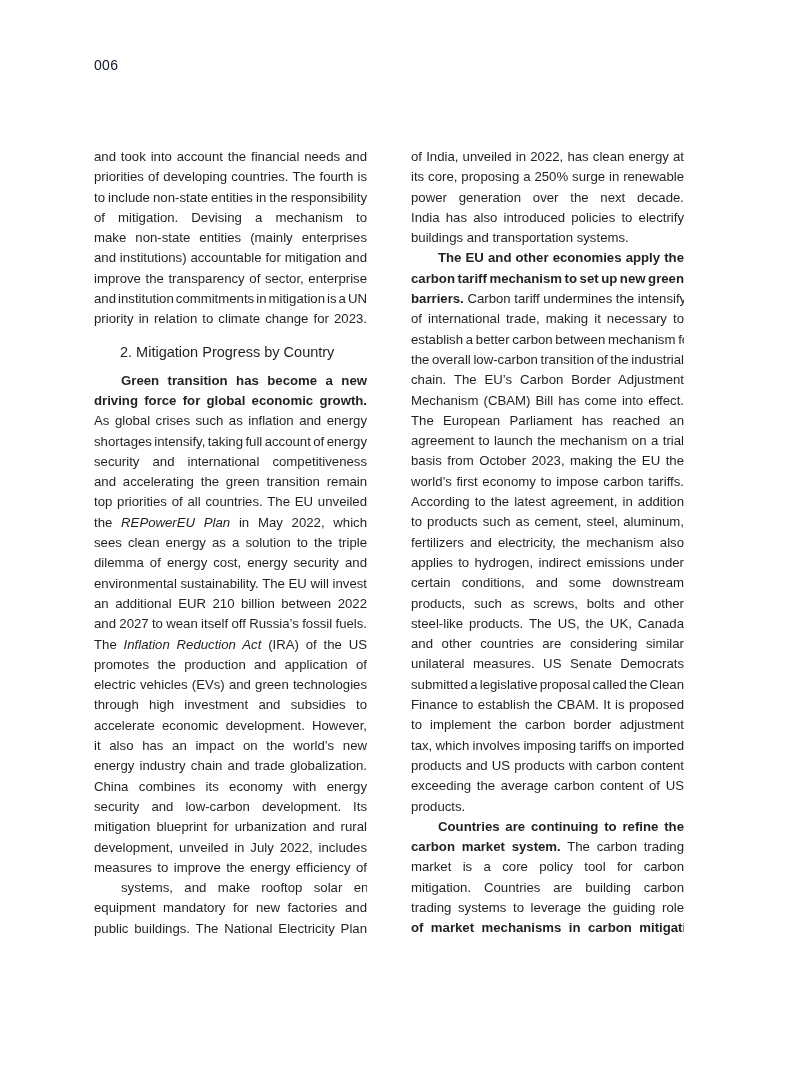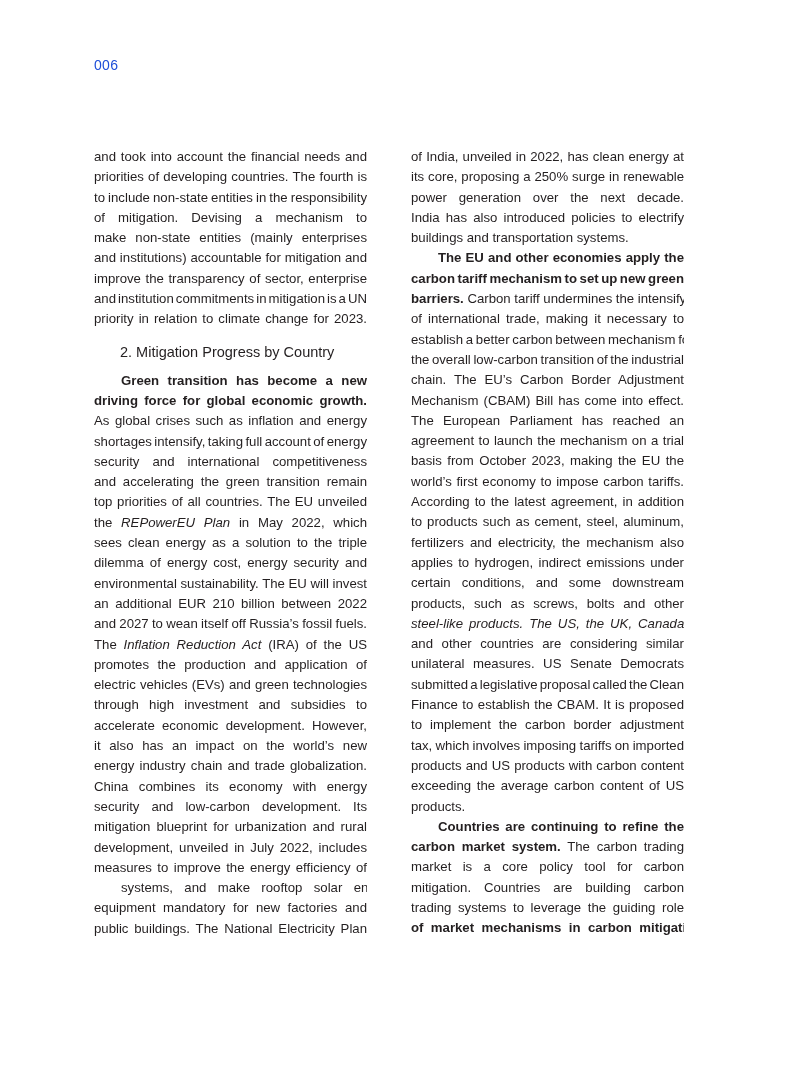--- a/index.html
+++ b/index.html
@@ -13,21 +13,21 @@
     position: relative;
     overflow: hidden;
     font-family: "Liberation Sans", sans-serif;
     color: #231f20;
   }
   .page-number {
     position: absolute;
     left: 94px;
     top: 57px;
     font-size: 14px;
-    color: #1d4ed8;
+    color: #0f172a;
     letter-spacing: 0.3px;
   }
   .column {
     position: absolute;
     top: 147px;
     width: 273px;
   }
   .col-left { left: 94px; }
   .col-right { left: 411px; }
   .line {
@@ -128,21 +128,21 @@
     <span class="line" style="word-spacing: 5.62812px; text-align-last: left; text-align: left;">The European Parliament has reached an</span>
     <span class="line" style="word-spacing: 0.776786px; text-align-last: left; text-align: left;">agreement to launch the mechanism on a trial</span>
     <span class="line" style="word-spacing: 1.82589px; text-align-last: left; text-align: left;">basis from October 2023, making the EU the</span>
     <span class="line" style="word-spacing: 0.992188px; text-align-last: left; text-align: left;">world’s first economy to impose carbon tariffs.</span>
     <span class="line" style="word-spacing: 1.39062px; text-align-last: left; text-align: left;">According to the latest agreement, in addition</span>
     <span class="line" style="word-spacing: 1.39844px; text-align-last: left; text-align: left;">to products such as cement, steel, aluminum,</span>
     <span class="line" style="word-spacing: 2.46563px; text-align-last: left; text-align: left;">fertilizers and electricity, the mechanism also</span>
     <span class="line" style="word-spacing: 1.67188px; text-align-last: left; text-align: left;">applies to hydrogen, indirect emissions under</span>
     <span class="line" style="word-spacing: 7.40625px; text-align-last: left; text-align: left;">certain conditions, and some downstream</span>
     <span class="line" style="word-spacing: 5.0625px; text-align-last: left; text-align: left;">products, such as screws, bolts and other</span>
-    <span class="line" style="word-spacing: 2.29167px; text-align-last: left; text-align: left; font-style: italic;">steel-like products. The US, the UK, Canada</span>
+    <span class="line" style="word-spacing: 2.29167px; text-align-last: left; text-align: left;">steel-like products. The US, the UK, Canada</span>
     <span class="line" style="word-spacing: 4.9px; text-align-last: left; text-align: left;">and other countries are considering similar</span>
     <span class="line" style="word-spacing: 4.84766px; text-align-last: left; text-align: left;">unilateral measures. US Senate Democrats</span>
     <span class="line" style="word-spacing: -1.53906px; text-align-last: left; text-align: left;">submitted a legislative proposal called the Clean</span>
     <span class="line" style="word-spacing: 0.776786px; text-align-last: left; text-align: left;">Finance to establish the CBAM. It is proposed</span>
     <span class="line" style="word-spacing: 4.3125px; text-align-last: left; text-align: left;">to implement the carbon border adjustment</span>
     <span class="line" style="word-spacing: -0.393229px; text-align-last: left; text-align: left;">tax, which involves imposing tariffs on imported</span>
     <span class="line" style="word-spacing: 0.416667px; text-align-last: left; text-align: left;">products and US products with carbon content</span>
     <span class="line" style="word-spacing: 2px; text-align-last: left; text-align: left;">exceeding the average carbon content of US</span>
     <span class="line last">products.</span>
   </div>

